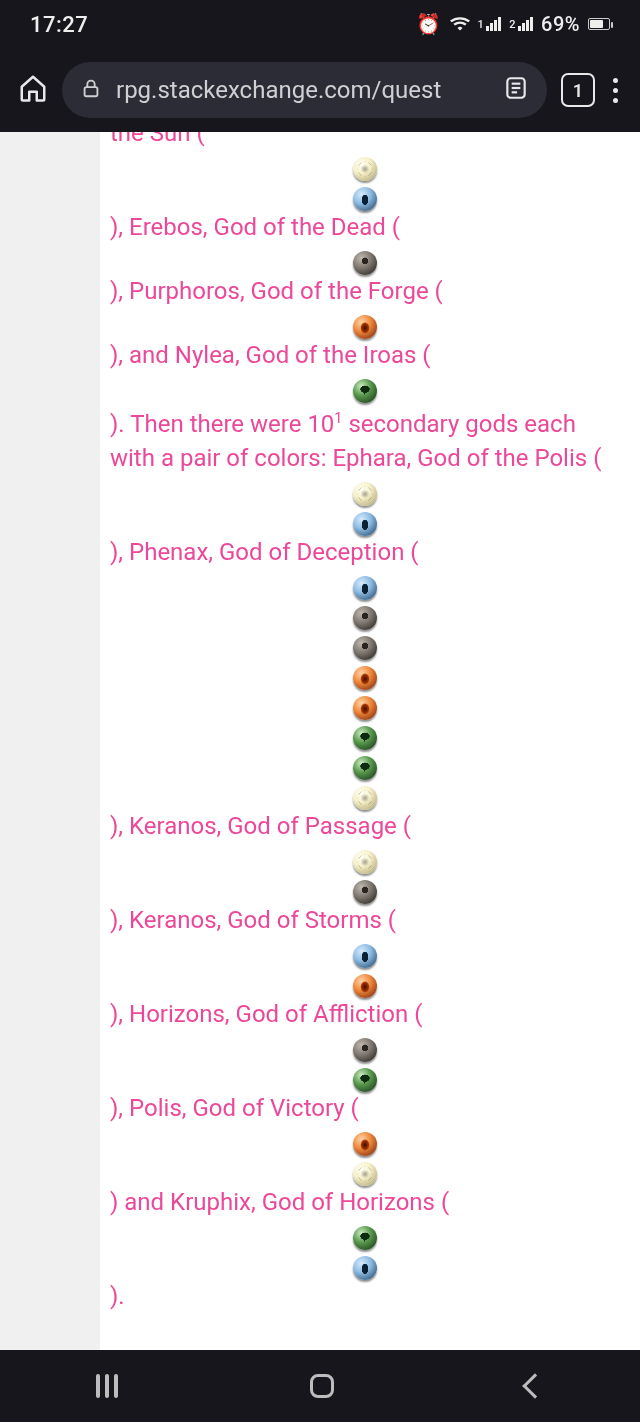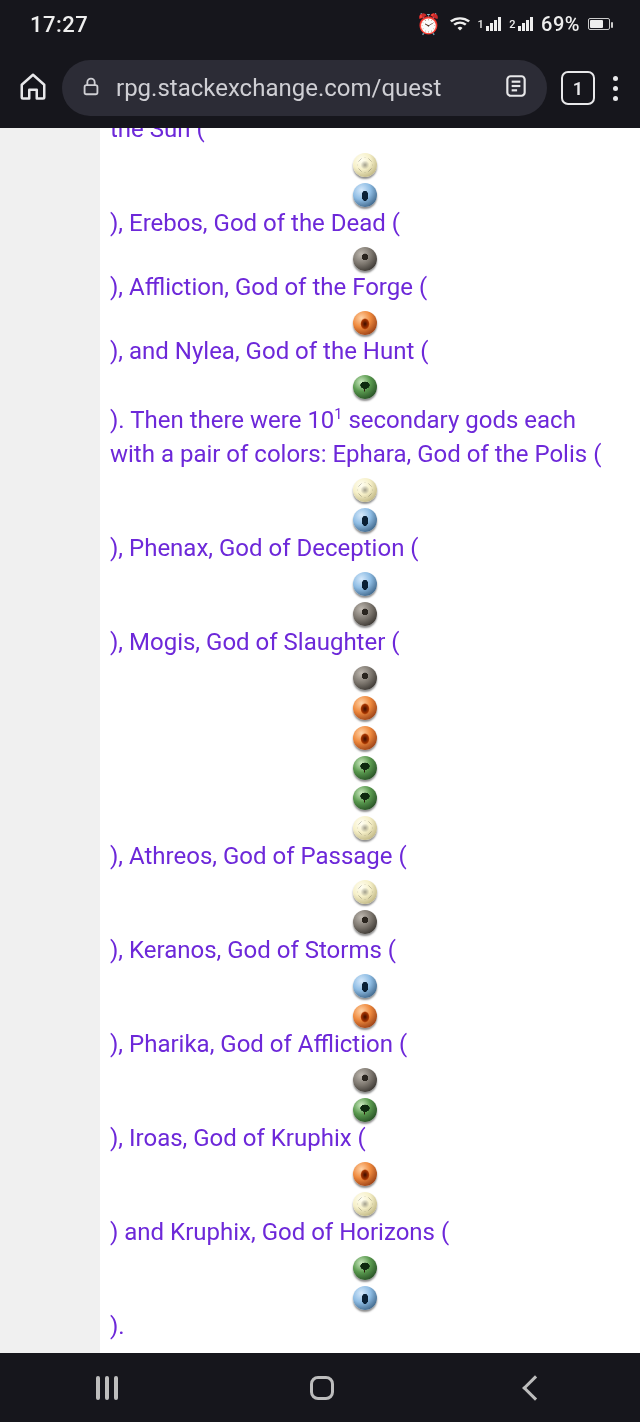--- a/index.html
+++ b/index.html
@@ -22,21 +22,21 @@
   .browser-bar { height: 84px; background: #16161c; display:flex; align-items:center; padding: 0 18px; gap: 14px; }
   .home-ic, .rd-ic, .menu-ic, .tabn { color:#e8e8ea; }
   .url-box { flex:1; height:56px; background:#2c2c36; border-radius:28px; display:flex; align-items:center; padding:12px 18px; gap:14px; min-width:0;}
   .url-text { color:#cfcfd4; font-size:24px; white-space:nowrap; overflow:hidden; flex:1; }
   .tabn { width:34px; height:34px; border:2.5px solid #e8e8ea; border-radius:7px; display:flex; align-items:center; justify-content:center; font-size:18px; font-weight:600;}
   .kebab { display:flex; flex-direction:column; gap:5px; padding:4px;}
   .kebab i{ width:5px; height:5px; background:#e8e8ea; border-radius:50%; }
 
   .page { flex:1; background:#fff; display:flex; }
   .gutter { width:100px; background:#f0f0f0; }
-  .content { flex:1; padding: 0 20px 10px 10px; font-size:24px; color:#6d28d9; line-height:34px; text-align:left; overflow:hidden;border-radius:13px;}
+  .content { flex:1; padding: 0 20px 10px 10px; font-size:24px; color:#ec4899; line-height:34px; text-align:left; overflow:hidden;border-radius:13px;}
   .content .cut-top { margin-top:-16px; }
   .frag { text-align:left; }
   .icon-wrap { display:block; text-align:center; height:30px; }
 
   .mana { display:inline-block; width:24px; height:24px; border-radius:50%; vertical-align:middle; position:relative; box-shadow:0 2px 2px rgba(0,0,0,.45); }
   .mana::after{ content:""; position:absolute; inset:3px; border-radius:50%; }
   .mana-W{ background:radial-gradient(circle at 35% 30%, #fffef2 0%, #f6f0c9 40%, #a59a60 100%);} 
   .mana-W::after{ background:radial-gradient(circle at 50% 50%, rgba(0,0,0,.35) 0%, transparent 35%), radial-gradient(circle at 50% 50%, transparent 55%, rgba(0,0,0,.25) 56%, transparent 60%);} 
   .mana-U{ background:radial-gradient(circle at 35% 30%, #d6e9fb 0%, #8fbde4 40%, #163a5c 100%);} 
   .mana-U::after{ background:radial-gradient(ellipse 30% 45% at 50% 55%, #0a2035 0%, #0a2035 60%, transparent 65%);} 
@@ -138,59 +138,58 @@
     <div class="content">
 
       <div class="frag cut-top">the Sun (</div>
       <div class="icon-wrap"><span class="mana mana-W"></span></div>
 
       <div class="icon-wrap"><span class="mana mana-U"></span></div>
 
       <div class="frag">), Erebos, God of the Dead (</div>
       <div class="icon-wrap"><span class="mana mana-B"></span></div>
 
-      <div class="frag">), Affliction, God of the Forge (</div>
-      <div class="icon-wrap"><span class="mana mana-R"></span></div>
-
-      <div class="frag">), and Nylea, God of the Hunt (</div>
+      <div class="frag">), Purphoros, God of the Forge (</div>
+      <div class="icon-wrap"><span class="mana mana-R"></span></div>
+
+      <div class="frag">), and Nylea, God of the Iroas (</div>
       <div class="icon-wrap"><span class="mana mana-G"></span></div>
 
       <div class="frag">
         <span>). Then there were 10</span><sup>1</sup><span> secondary gods each with a pair of colors: Ephara, God of the Polis (</span>
       </div>
       <div class="icon-wrap"><span class="mana mana-W"></span></div>
       <div class="icon-wrap"><span class="mana mana-U"></span></div>
 
       <div class="frag">), Phenax, God of Deception (</div>
       <div class="icon-wrap"><span class="mana mana-U"></span></div>
       <div class="icon-wrap"><span class="mana mana-B"></span></div>
 
-      <div class="frag">), Mogis, God of Slaughter (</div>
-      <div class="icon-wrap"><span class="mana mana-B"></span></div>
-      <div class="icon-wrap"><span class="mana mana-R"></span></div>
-
-      <div class="icon-wrap"><span class="mana mana-R"></span></div>
-      <div class="icon-wrap"><span class="mana mana-G"></span></div>
-
-      <div class="icon-wrap"><span class="mana mana-G"></span></div>
-      <div class="icon-wrap"><span class="mana mana-W"></span></div>
-
-      <div class="frag">), Athreos, God of Passage (</div>
+      <div class="icon-wrap"><span class="mana mana-B"></span></div>
+      <div class="icon-wrap"><span class="mana mana-R"></span></div>
+
+      <div class="icon-wrap"><span class="mana mana-R"></span></div>
+      <div class="icon-wrap"><span class="mana mana-G"></span></div>
+
+      <div class="icon-wrap"><span class="mana mana-G"></span></div>
+      <div class="icon-wrap"><span class="mana mana-W"></span></div>
+
+      <div class="frag">), Keranos, God of Passage (</div>
       <div class="icon-wrap"><span class="mana mana-W"></span></div>
       <div class="icon-wrap"><span class="mana mana-B"></span></div>
 
       <div class="frag">), Keranos, God of Storms (</div>
       <div class="icon-wrap"><span class="mana mana-U"></span></div>
       <div class="icon-wrap"><span class="mana mana-R"></span></div>
 
-      <div class="frag">), Pharika, God of Affliction (</div>
-      <div class="icon-wrap"><span class="mana mana-B"></span></div>
-      <div class="icon-wrap"><span class="mana mana-G"></span></div>
-
-      <div class="frag">), Iroas, God of Kruphix (</div>
+      <div class="frag">), Horizons, God of Affliction (</div>
+      <div class="icon-wrap"><span class="mana mana-B"></span></div>
+      <div class="icon-wrap"><span class="mana mana-G"></span></div>
+
+      <div class="frag">), Polis, God of Victory (</div>
       <div class="icon-wrap"><span class="mana mana-R"></span></div>
       <div class="icon-wrap"><span class="mana mana-W"></span></div>
 
       <div class="frag">) and Kruphix, God of Horizons (</div>
       <div class="icon-wrap"><span class="mana mana-G"></span></div>
       <div class="icon-wrap"><span class="mana mana-U"></span></div>
 
       <div class="frag">).</div>
 
     </div>

